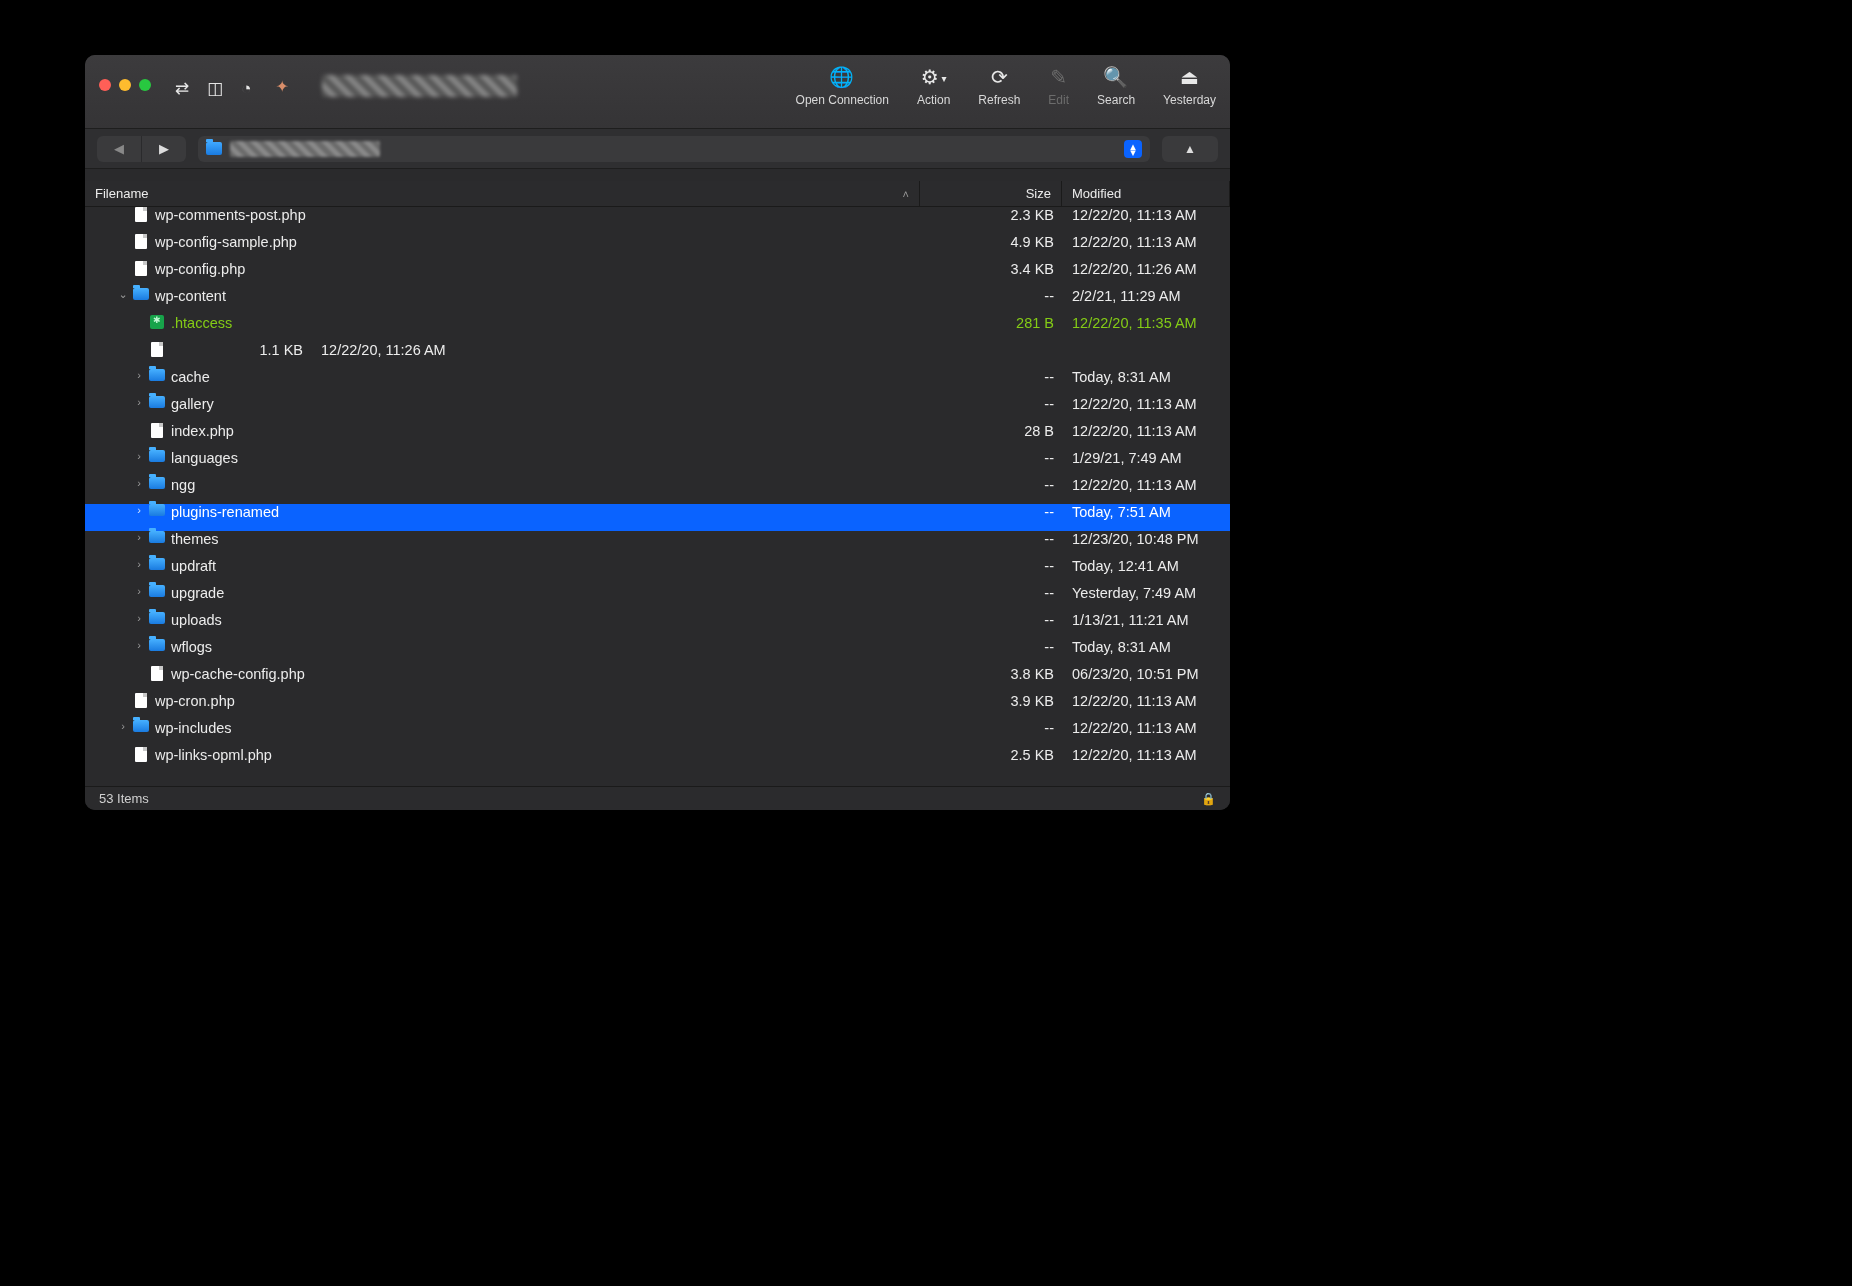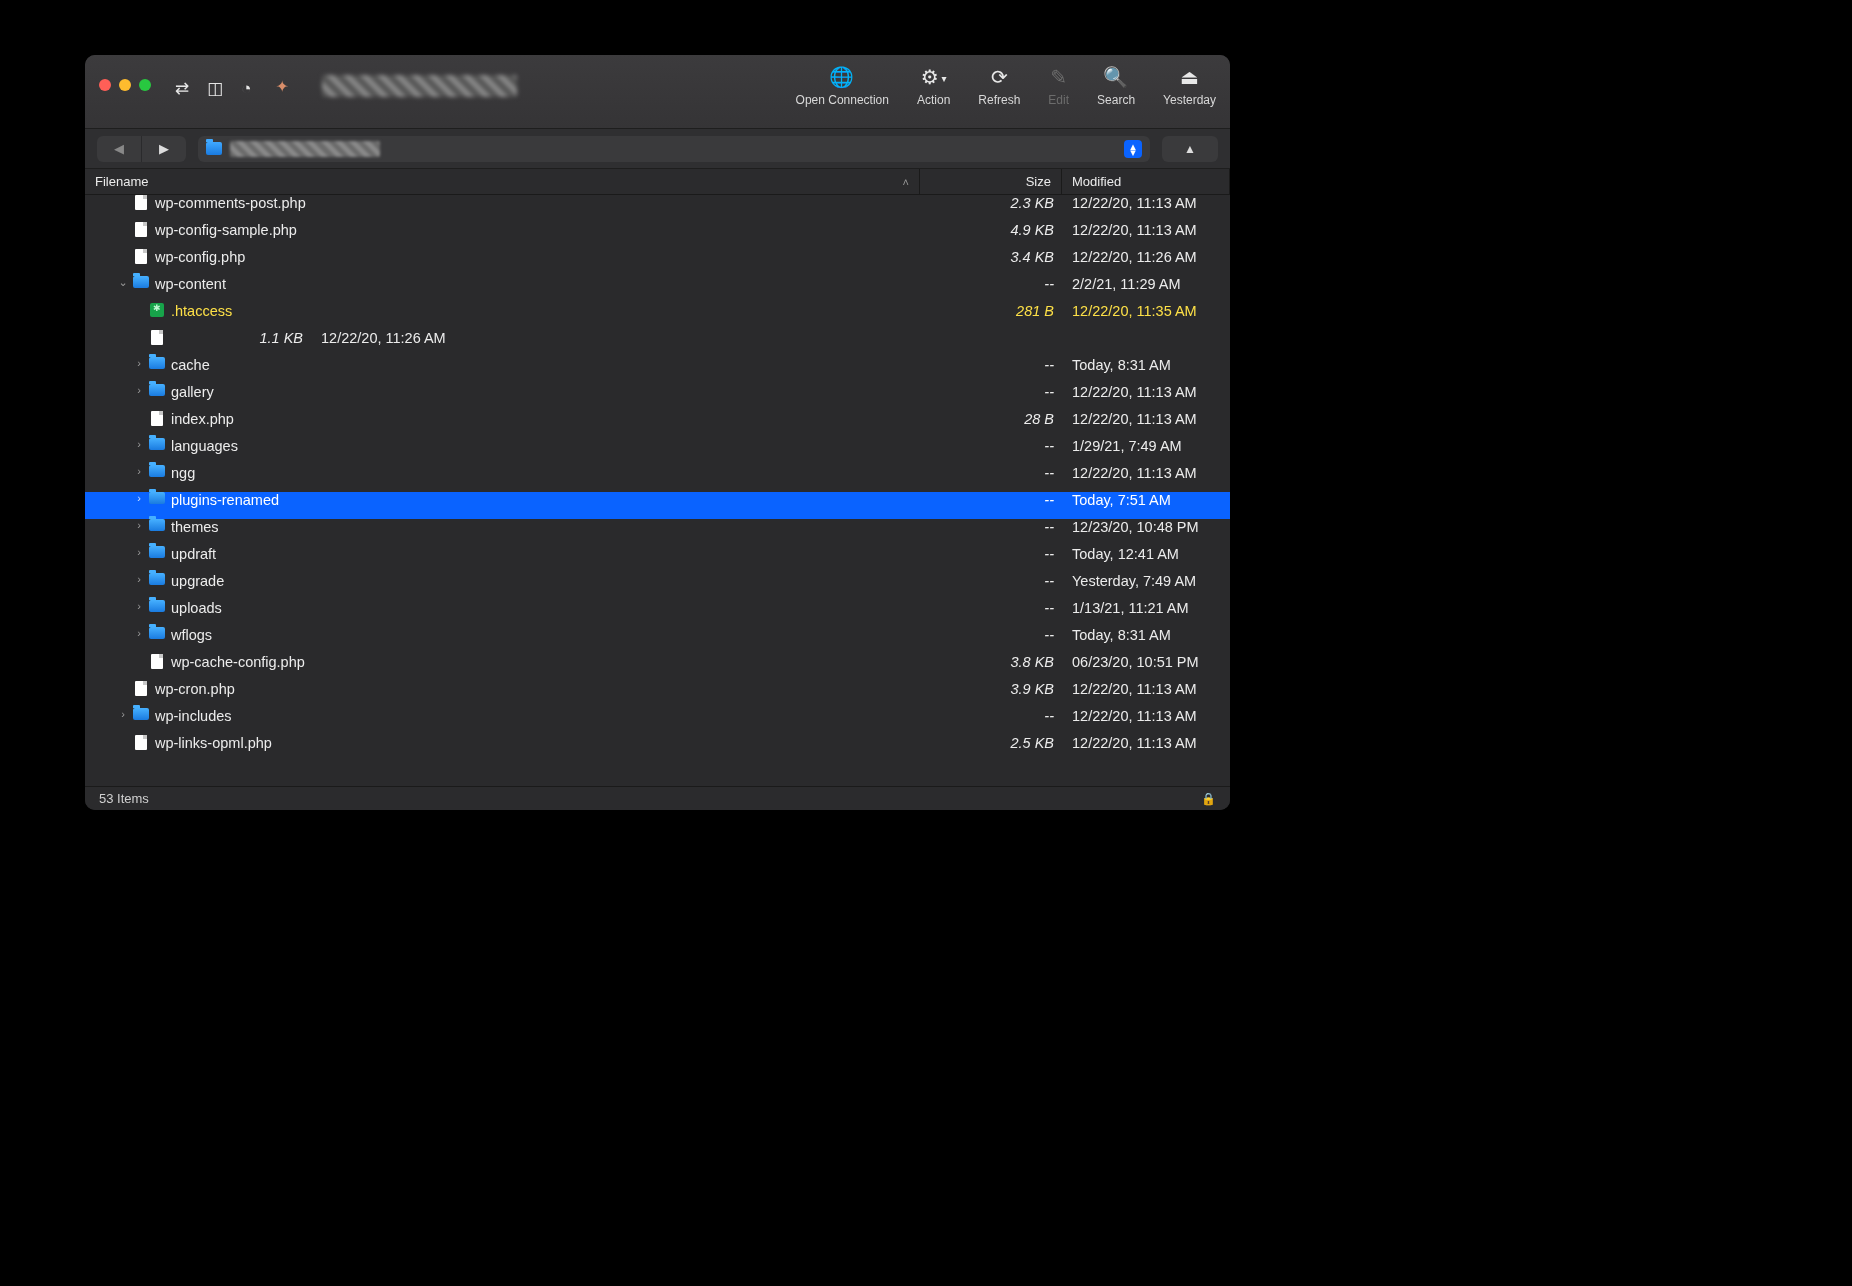--- a/index.html
+++ b/index.html
@@ -37,43 +37,43 @@
   .navseg button{ width:44px; height:26px; background:transparent; border:none; color:#888; font-size:13px;}
   .navseg button.on{ color:#ddd;}
   .navseg .sep{width:1px;background:#2a2a2c;}
   .pathfield { flex:1; height:26px; background:#3a3a3c; border-radius:6px; display:flex; align-items:center; padding:0 8px; gap:8px;}
   .pathfolder{ width:16px;height:13px;background:linear-gradient(#3fa8ff,#1a7be0);border-radius:2px; position:relative;}
   .pathfolder::before{content:"";position:absolute;top:-3px;left:0;width:7px;height:3px;background:#3fa8ff;border-radius:1px 1px 0 0;}
   .pathpixel{ width:150px;height:16px; background:repeating-linear-gradient(45deg,#6a6a6a 0 5px,#8a8a8a 5px 10px); filter:blur(1.5px); border-radius:2px;}
   .pathdrop{ margin-left:auto; width:18px;height:18px; background:#0a63ff; border-radius:4px; color:#fff; font-size:11px; display:flex; flex-direction:column; align-items:center; justify-content:center; line-height:6px;}
   .upbtn{ width:56px;height:26px;background:#3a3a3c;border-radius:6px;color:#ddd;font-size:12px;display:flex;align-items:center;justify-content:center;}
   
-  .colhdr { height:26px; background:#2b2b2d; border-bottom:1px solid #1a1a1a; display:flex; color:#ececec; font-size:13px;}
+  .colhdr { height:26px; background:#2b2b2d; border-bottom:1px solid #1a1a1a; display:flex; color:#ececec; font-size:13px;margin-top:12px;}
   .colhdr > div{ display:flex;align-items:center; padding:0 10px; border-right:1px solid #1a1a1a; }
   .col-name{ flex:1;}
   .col-size{ width:142px; justify-content:flex-end;}
   .col-mod{ width:168px;}
   .sortcaret{ margin-left:auto; color:#999; font-size:11px;}
   
   .rows{ flex:1; overflow:hidden; }
   .row{ height:27px; display:flex; color:#ececec; font-size:14.5px;}
-  .row.dimrow{ color:#fde047;}
+  .row.dimrow{ color:#84cc16;}
   .row.selected{ background:#0a63ff; color:#fff;}
   .row .indent{ display:inline-block;}
   .row .disclosure{ width:16px; display:inline-flex; justify-content:center; color:#9a9a9a; font-size:11px;}
   .row.selected .disclosure{ color:#cfe2ff;}
   .row .icon{ width:20px; display:inline-flex; justify-content:center; margin-right:4px;}
   .folder{ width:16px;height:12px;background:linear-gradient(#46b0ff,#1a7be0);border-radius:2px;position:relative;}
   .folder::before{content:"";position:absolute;top:-3px;left:0;width:7px;height:3px;background:#46b0ff;border-radius:1px 1px 0 0;}
   .file{ width:12px;height:15px;background:#fff;border-radius:1px;position:relative;}
   .file::before{content:"";position:absolute;right:0;top:0;width:4px;height:4px;background:#c8c8c8;}
   .htfile{ width:14px;height:14px;background:#17a34a;border-radius:2px;position:relative;}
   .htfile::after{content:"✱";font-size:9px;color:#bff7d2;position:absolute;left:3px;top:0;}
   .row .name{ flex:1; white-space:nowrap; overflow:hidden;}
-  .row .size{ width:142px; text-align:right; padding-right:10px;font-style:italic;}
+  .row .size{ width:142px; text-align:right; padding-right:10px;}
   .row .mod{ width:166px; padding-left:8px;}
   
   .status{ height:24px; background:#2b2b2d; border-top:1px solid #1a1a1a; display:flex; align-items:center; padding:0 14px; color:#d0d0d0; font-size:13px;}
   .lock{ margin-left:auto; color:#777; font-size:12px;}
 </style>
 </head>
 <body>
 
 <div class="window">
 

